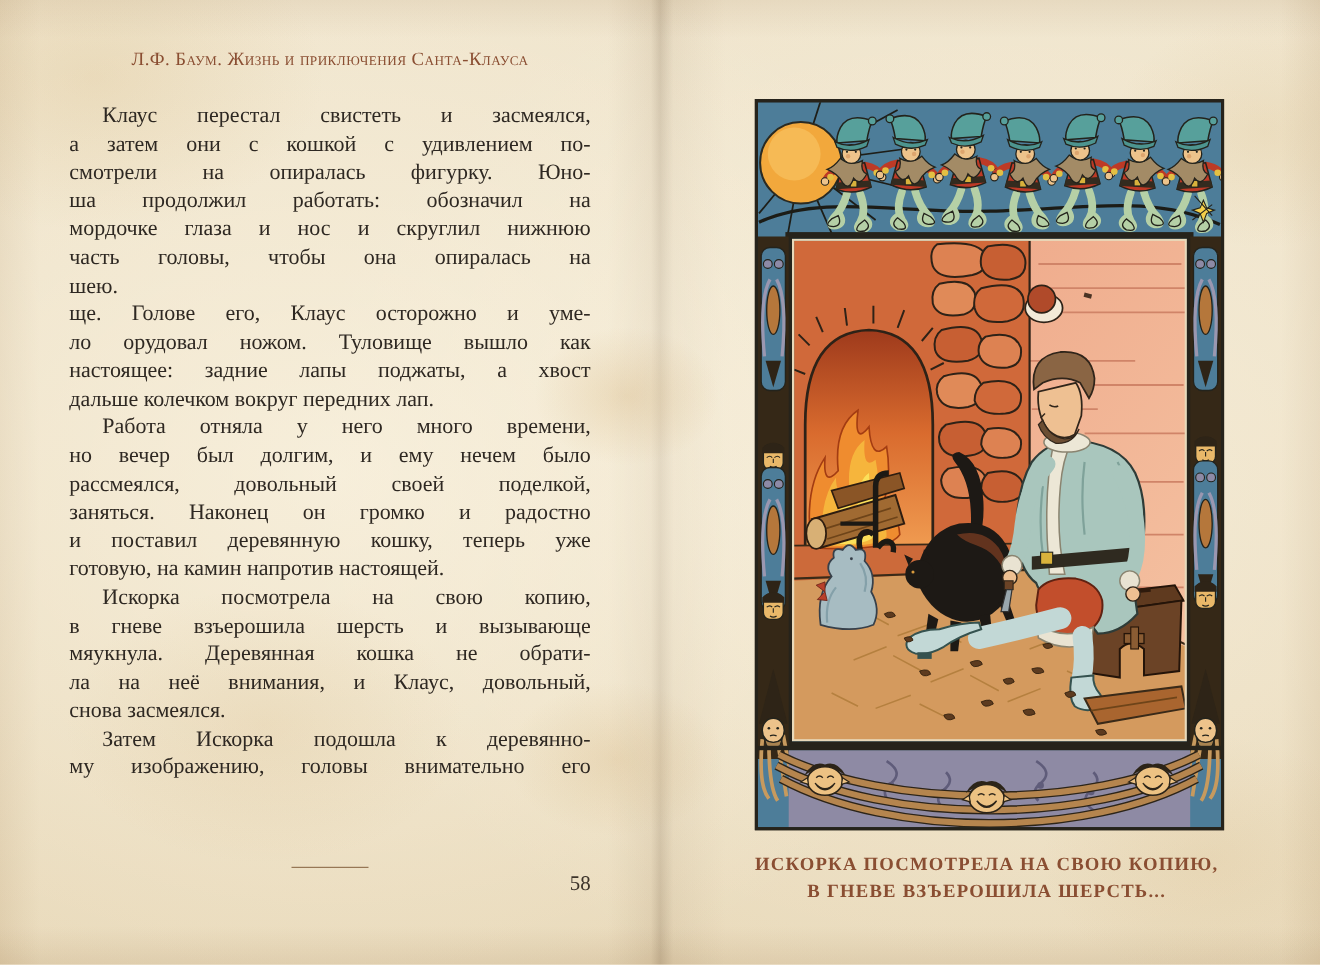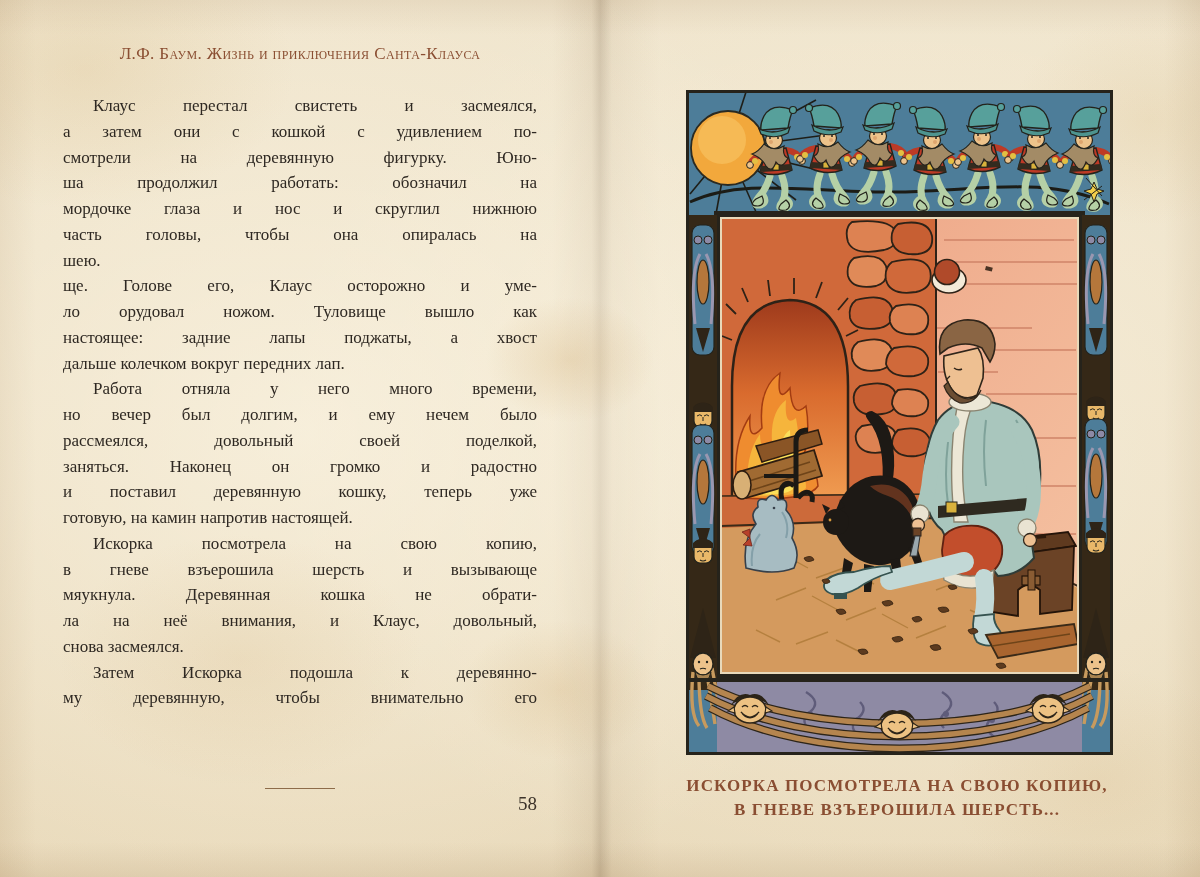--- a/index.html
+++ b/index.html
@@ -19,21 +19,21 @@
       linear-gradient(90deg, rgba(150,110,60,.12) 0, rgba(150,110,60,0) 3%, rgba(150,110,60,0) 46%, rgba(120,85,45,.10) 49.3%, rgba(86,58,28,.22) 50%, rgba(120,85,45,.08) 51%, rgba(150,110,60,0) 55%, rgba(150,110,60,0) 97%, rgba(150,110,60,.12) 100%),
       linear-gradient(180deg, rgba(140,100,55,.10) 0, rgba(140,100,55,0) 4%, rgba(140,100,55,0) 96%, rgba(140,100,55,.12) 100%),
       linear-gradient(#f0e5cd,#e9dabb);
   }
   .running-header{
     position:absolute;left:63px;top:44px;width:474px;text-align:center;
     font-variant:small-caps;font-size:17px;letter-spacing:.4px;color:#8a4e32;
   }
   .body-text{
     position:absolute;left:63px;top:93px;width:474px;
-    font-size:17px;line-height:25.75px;color:#2e2822;
+    font-size:20px;line-height:25.75px;color:#2e2822;
   }
   .tline{text-align:justify;text-align-last:justify;white-space:normal;}
   .tline.first{text-indent:30px;}
   .tline.lastline{text-align-last:left;}
   .footer-rule{position:absolute;left:265px;top:788px;width:70px;height:1px;background:#8d6c4a;}
   .page-number{
     position:absolute;left:63px;top:793px;width:474px;text-align:right;
     font-size:19px;color:#3c332a;
   }
   .illustration{position:absolute;left:686px;top:90px;width:427px;height:665px;}
@@ -47,21 +47,21 @@
 
 <div class="spread">
 
   <div>
     <div class="running-header">Л.Ф. Баум. Жизнь и приключения Санта-Клауса</div>
 
     <div class="body-text">
         <div>
           <div class="tline first">Клаус перестал свистеть и засмеялся,</div>
           <div class="tline">а затем они с кошкой с удивлением по-</div>
-          <div class="tline">смотрели на деревянную фигурку. Юно-</div>
+          <div class="tline">смотрели на опиралась фигурку. Юно-</div>
           <div class="tline">ша продолжил работать: обозначил на</div>
           <div class="tline">мордочке глаза и нос и скруглил нижнюю</div>
           <div class="tline">часть головы, чтобы она опиралась на</div>
           <div class="tline lastline">шею.</div>
         </div>
         <div>
           <div class="tline">ще. Голове его, Клаус осторожно и уме-</div>
           <div class="tline">ло орудовал ножом. Туловище вышло как</div>
           <div class="tline">настоящее: задние лапы поджаты, а хвост</div>
           <div class="tline lastline">дальше колечком вокруг передних лап.</div>
@@ -76,21 +76,21 @@
         </div>
         <div>
           <div class="tline first">Искорка посмотрела на свою копию,</div>
           <div class="tline">в гневе взъерошила шерсть и вызывающе</div>
           <div class="tline">мяукнула. Деревянная кошка не обрати-</div>
           <div class="tline">ла на неё внимания, и Клаус, довольный,</div>
           <div class="tline lastline">снова засмеялся.</div>
         </div>
         <div>
           <div class="tline first">Затем Искорка подошла к деревянно-</div>
-          <div class="tline">му деревянную, чтобы внимательно его</div>
+          <div class="tline">му изображению, головы внимательно его</div>
         </div>
       </div>
 
     <div class="footer-rule"></div>
     <div class="page-number">58</div>
   </div>
 
   <div>
 
     <div class="illustration">

